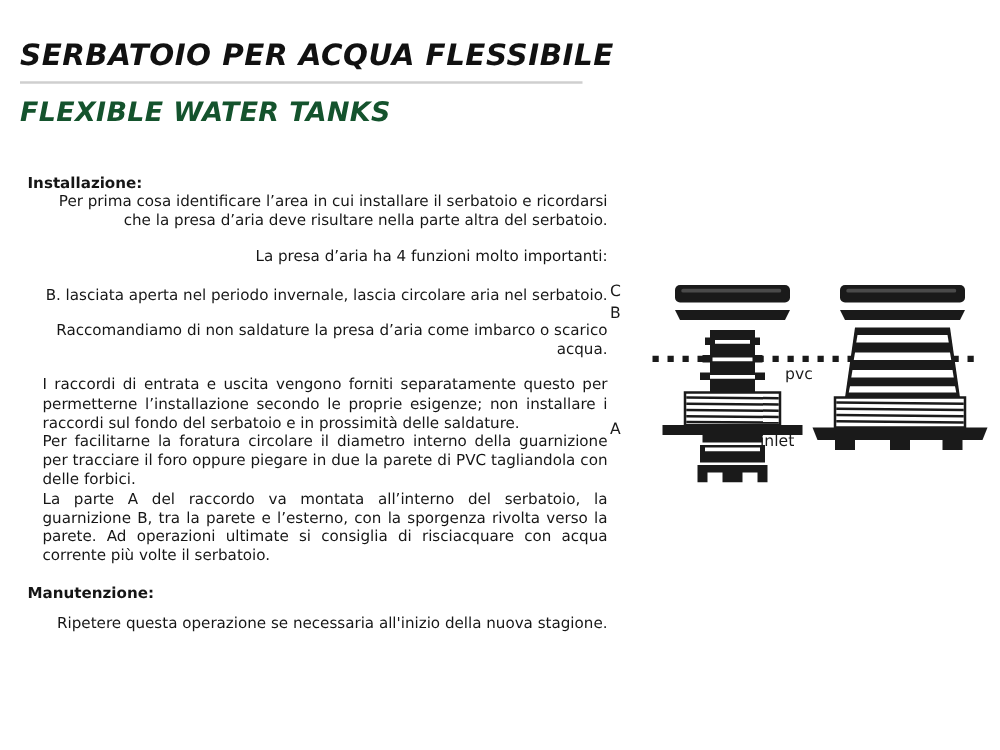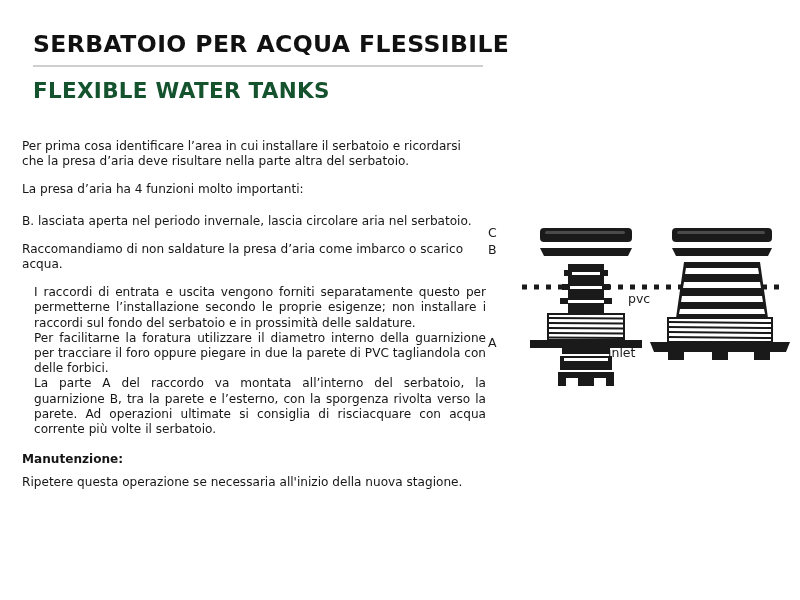--- a/index.html
+++ b/index.html
@@ -13,23 +13,24 @@
     position: relative;
     overflow: hidden;
     font-family: "DejaVu Sans", sans-serif;
     color: #111111;
     -webkit-font-smoothing: antialiased;
   }
 
   
   .doc-header {
     position: absolute;
-    left: 33px;
+    left: 16px;
     top: 32px;
     width: 452px;
+    font-style: italic;
   }
   .title-it {
     font-family: "DejaVu Sans", sans-serif;
     font-weight: bold;
     font-size: 23.5px;
     letter-spacing: 0.4px;
     line-height: 1.1;
     color: #111111;
     white-space: nowrap;
   }
@@ -60,21 +61,21 @@
     line-height: 15.2px;
     color: #161616;
   }
   .sec-head {
     font-weight: bold;
     font-size: 12.1px;
     line-height: 15.2px;
   }
   .para {
     margin: 0;
-    text-align: left;
+    text-align: right;
   }
   .para.justify {
     text-align: justify;
     text-justify: inter-word;
     margin-left: 12px;
   }
   .gap-sm { height: 8px; }
   .gap-md { height: 13px; }
   .gap-lg { height: 15px; }
 
@@ -97,36 +98,37 @@
 <body>
 
 <div class="doc-header">
   <div class="title-it">SERBATOIO PER ACQUA FLESSIBILE</div>
   <div class="title-rule"></div>
   <div class="title-en">FLEXIBLE WATER TANKS</div>
 </div>
 
 <div class="text-col">
 
+  <div class="sec-head">Installazione:</div>
   <p class="para">Per prima cosa identificare l’area in cui installare il serbatoio e ricordarsi che la presa d’aria deve risultare nella parte altra del serbatoio.</p>
 
   <div class="gap-md"></div>
   <p class="para">La presa d’aria ha 4 funzioni molto importanti:</p>
 
   <div class="gap-sm"></div>
 
   <div class="gap-sm"></div>
   <p class="para">B. lasciata aperta nel periodo invernale, lascia circolare aria nel serbatoio.</p>
 
   <div class="gap-md"></div>
   <p class="para">Raccomandiamo di non saldature la presa d’aria come imbarco o scarico acqua.</p>
 
   <div class="gap-md"></div>
   <p class="para justify">I raccordi di entrata e uscita vengono forniti separatamente questo per permetterne l’installazione secondo le proprie esigenze; non installare i raccordi sul fondo del serbatoio e in prossimità delle saldature.</p>
-  <p class="para justify">Per facilitarne la foratura utilizzare il diametro interno della guarnizione per tracciare il foro oppure piegare in due la parete di PVC tagliandola con delle forbici.</p>
+  <p class="para justify">Per facilitarne la foratura circolare il diametro interno della guarnizione per tracciare il foro oppure piegare in due la parete di PVC tagliandola con delle forbici.</p>
   <p class="para justify">La parte A del raccordo va montata all’interno del serbatoio, la guarnizione B, tra la parete e l’esterno, con la sporgenza rivolta verso la parete. Ad operazioni ultimate si consiglia di risciacquare con acqua corrente più volte il serbatoio.</p>
 
   <div class="gap-lg"></div>
   <div class="sec-head">Manutenzione:</div>
 
   <div class="gap-sm"></div>
   <p class="para">Ripetere questa operazione se necessaria all'inizio della nuova stagione.</p>
 </div>
 
 <div class="diagram">

